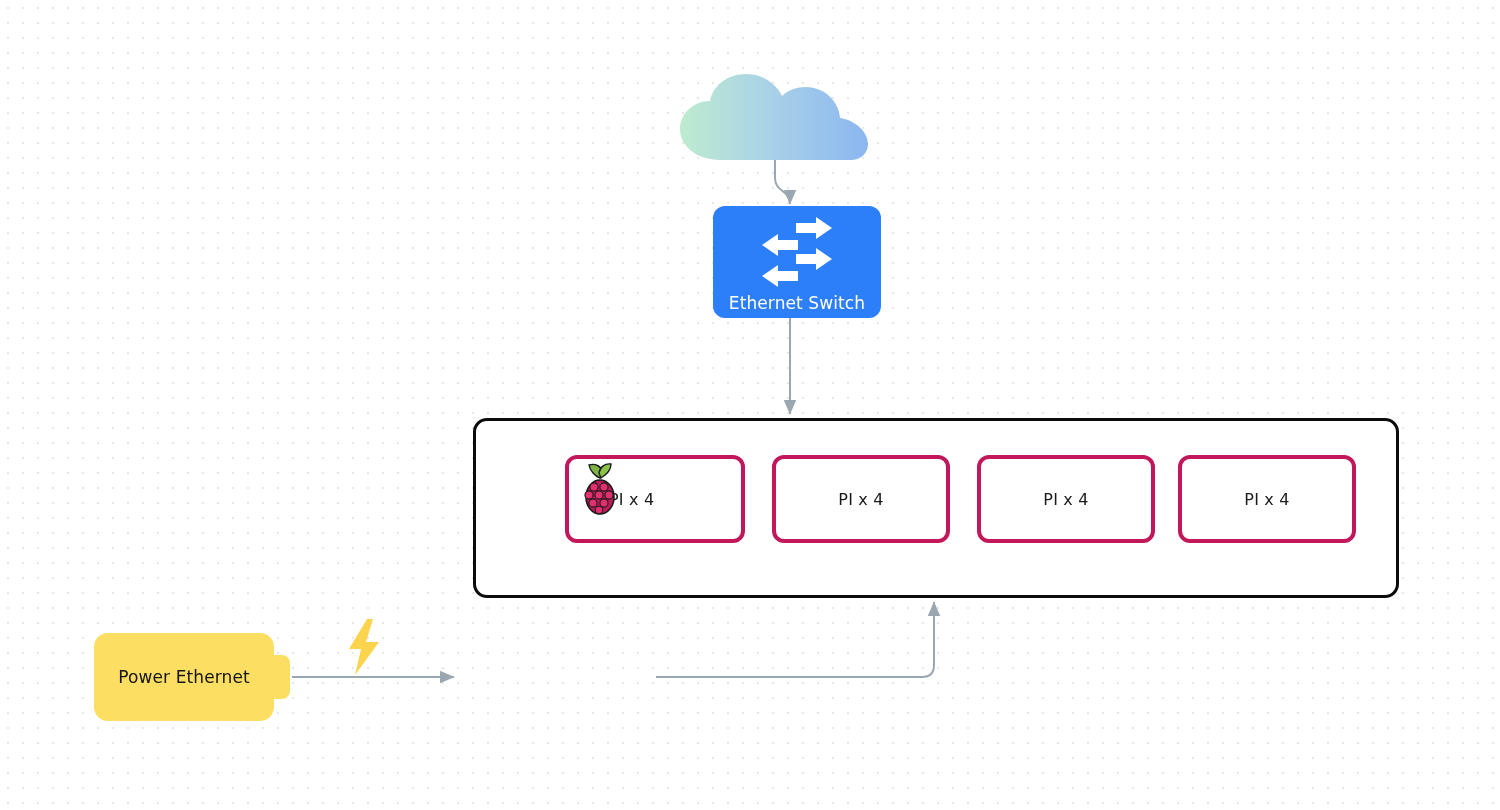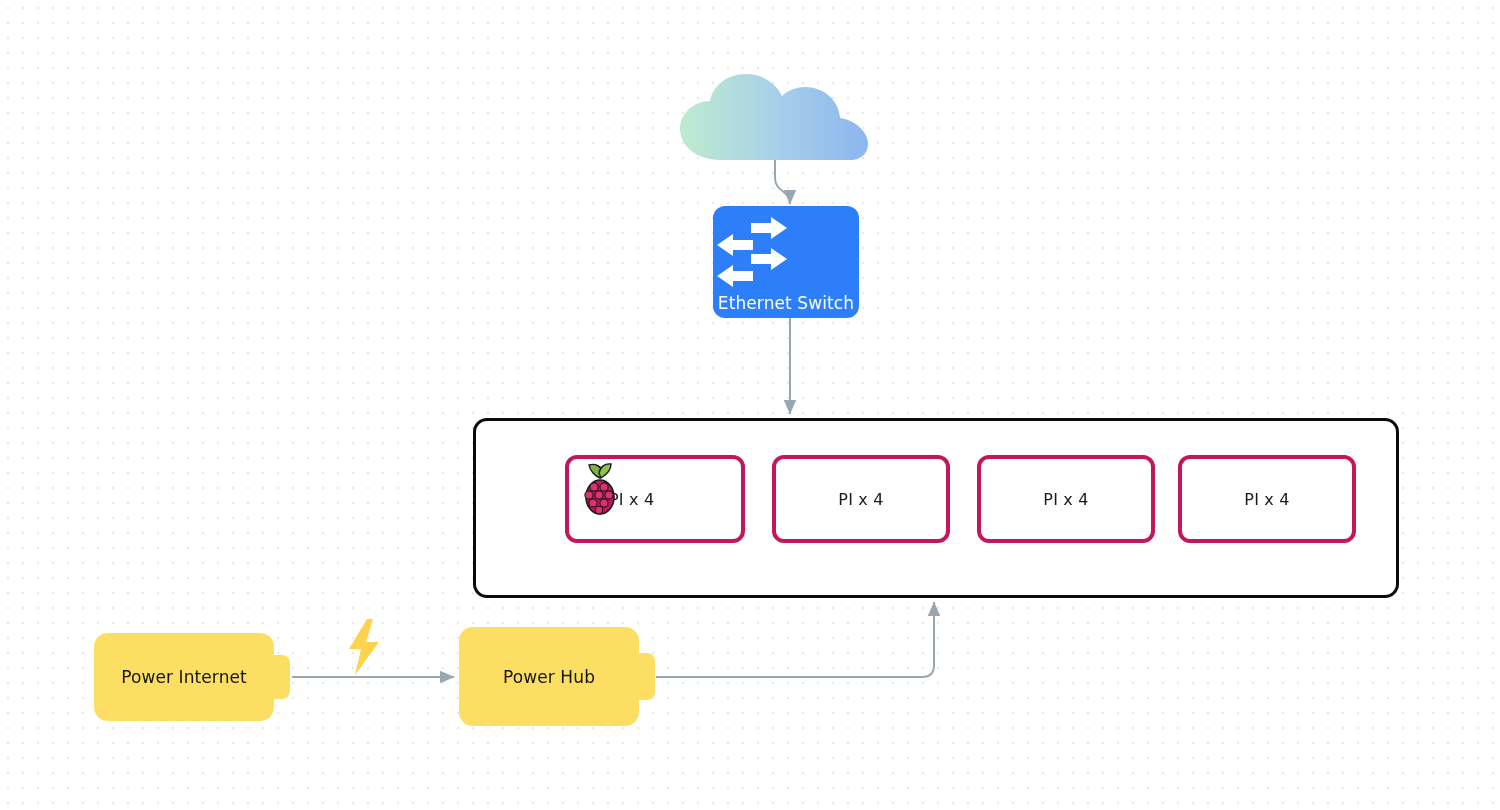--- a/index.html
+++ b/index.html
@@ -23,23 +23,23 @@
   }
   #internet-cloud svg{display:block;width:190px;height:86px;}
   #internet-label{
     position:absolute;left:679px;top:74px;width:190px;height:86px;
     display:flex;align-items:center;justify-content:center;
     font-size:17px;color:#1a1a1a;letter-spacing:.1px;
   }
 
   
   #ethernet-switch{
-    position:absolute;left:713px;top:206px;width:146px;height:112px;
+    position:absolute;left:713px;top:206px;width:168px;height:112px;
     background:#2d7ff9;border-radius:12px;
-    display:flex;flex-direction:column;
+    display:flex;flex-direction:column;align-items:center;
   }
   #ethernet-switch .sw-icon{margin-top:11px;}
   #switch-label{
     position:absolute;left:0;right:0;bottom:5px;text-align:center;
     color:#ffffff;font-size:17px;letter-spacing:.1px;
   }
 
   
   #pi-cluster{
     position:absolute;left:473px;top:418px;width:926px;height:180px;
@@ -176,28 +176,23 @@
     <span class="pi-label">PI x 4</span>
   </div>
 
   <div class="pi-node" id="pi-node-4">
     <span class="pi-label">PI x 4</span>
   </div>
 
   <div class="battery" id="power-monitor">
     <div class="body"></div>
     <div class="nub"></div>
-    <div class="batt-label">Power Internet</div>
+    <div class="batt-label">Power Ethernet</div>
   </div>
 
-  <div class="battery" id="power-hub">
-    <div class="body"></div>
-    <div class="nub"></div>
-    <div class="batt-label">Power Hub</div>
-  </div>
 
   <div id="lightning-bolt">
     <svg width="42" height="56" viewBox="0 0 42 56" xmlns="http://www.w3.org/2000/svg">
       <path d="M24,0 L6,30 L18,30 L12,56 L36,23 L23,23 L30,0 Z" fill="#fcd34d"></path>
     </svg>
   </div>
 
 </div>
 
 </body></html>

